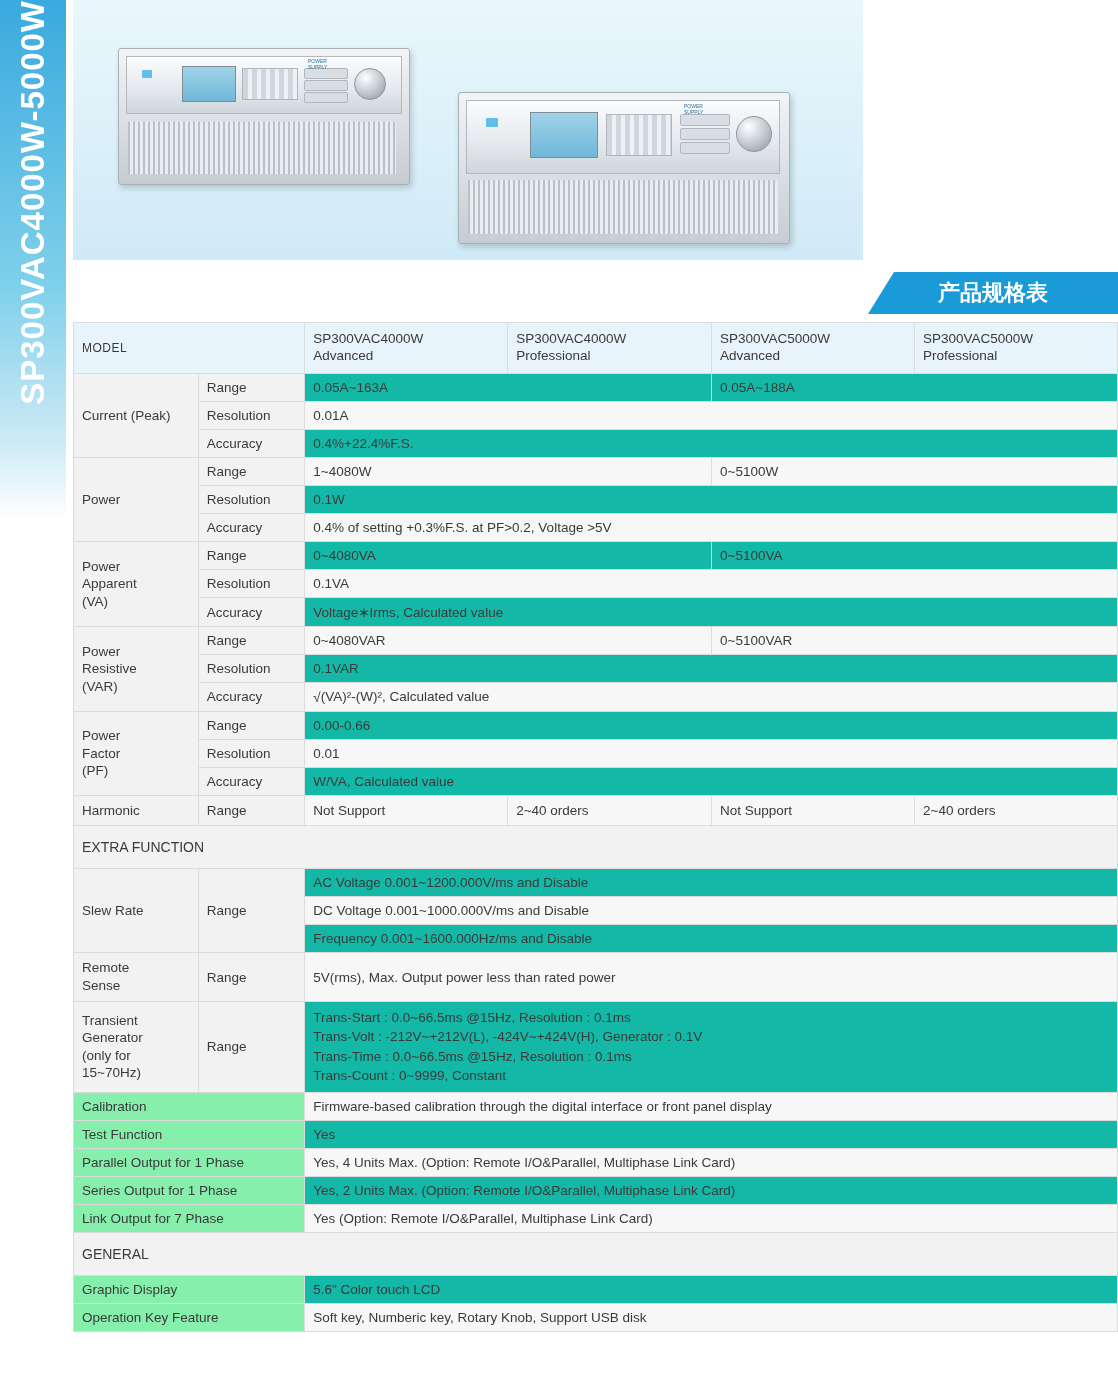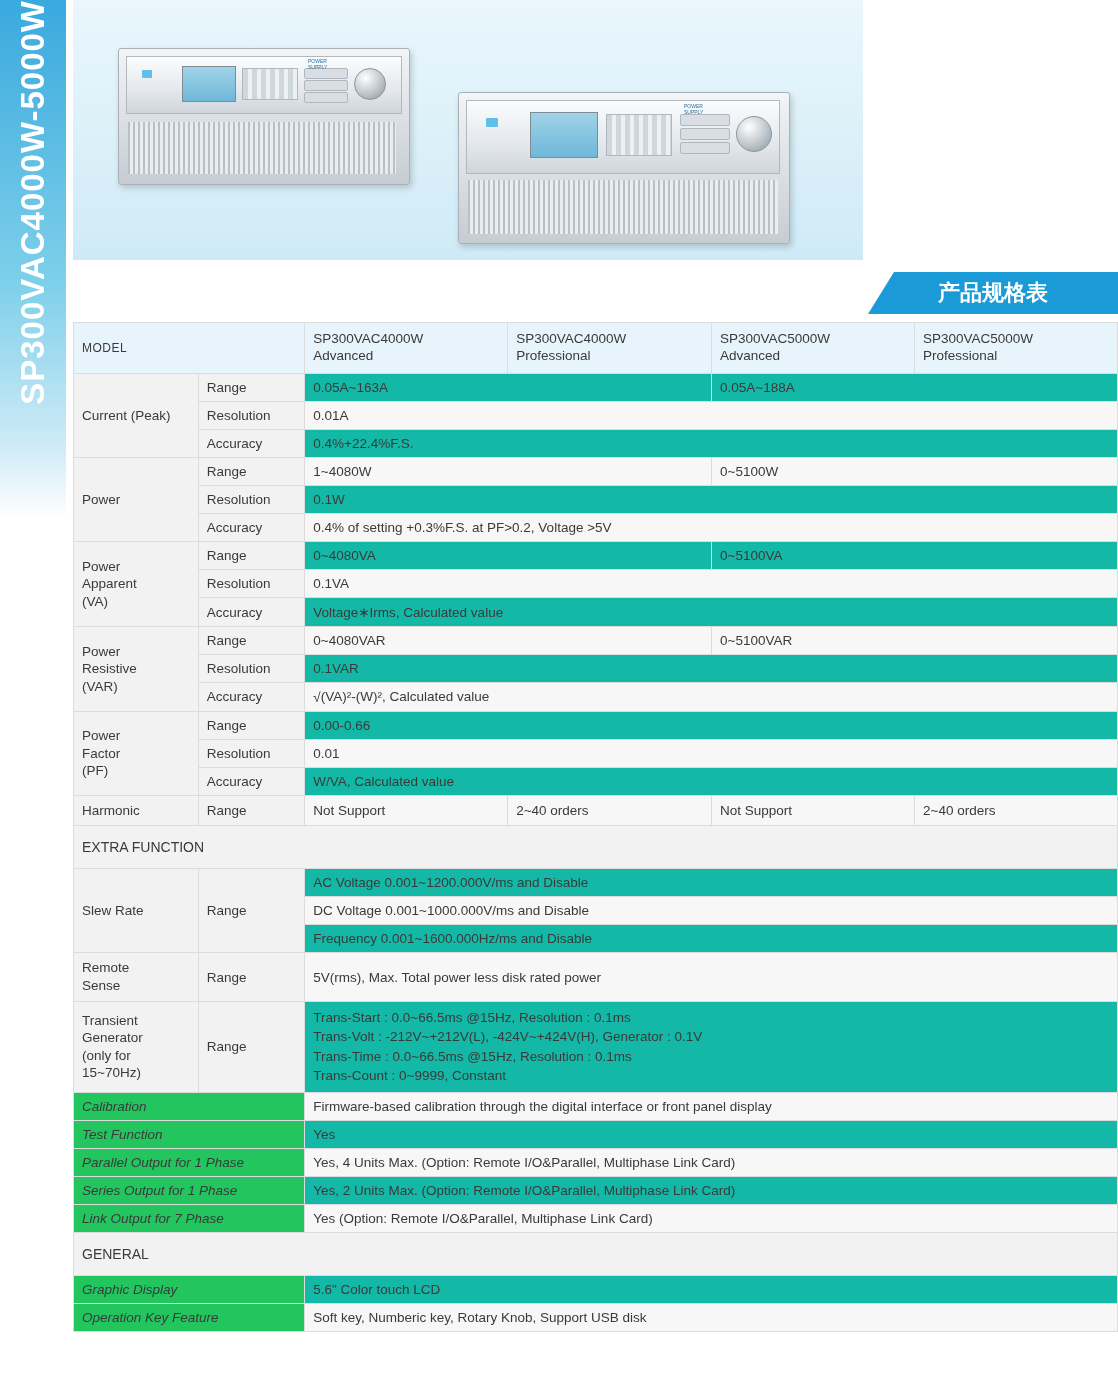--- a/index.html
+++ b/index.html
@@ -93,21 +93,21 @@
   td.lbl{background:#f2f2f2;width:112px;color:#3a3a3a;line-height:1.3;}
   td.sub{background:#f2f2f2;width:92px;color:#3a3a3a;}
   tr.alt td.val{background:#f7f7f7;margin-top:16px;}
   td.val{background:#14b8a6;}
   .section td{
     background:#f2f2f2;font-weight:bold;color:#3a3a3a;font-size:14px;height:30px;
     padding-left:14px;
   }
   .multi{line-height:1.45;}
   .sqrt{display:inline-block;vertical-align:middle;}
-  .wide-lbl{background:#22c55e;width:206px;color:#3a3a3a;padding-left:14px;font-style:italic;}
+  .wide-lbl{background:#86efac;width:206px;color:#3a3a3a;padding-left:14px;}
 </style>
 </head>
 <body>
 
 <div id="side-band"></div>
 <div id="side-title">
   <span>SP300VAC4000W-5000W</span>
 </div>
 
 <div id="photo-box">
@@ -280,21 +280,21 @@
       <td class="val" colspan="4">DC Voltage    0.001~1000.000V/ms and Disable</td>
     </tr>
     <tr>
       <td class="val" colspan="4">Frequency      0.001~1600.000Hz/ms and Disable</td>
     </tr>
 
     <tr class="alt">
       <td class="lbl multi" style="white-space:pre-line">Remote
 Sense</td>
       <td class="sub">Range</td>
-      <td class="val" colspan="4">5V(rms), Max. Total power less disk rated power</td>
+      <td class="val" colspan="4">5V(rms), Max. Output power less than rated power</td>
     </tr>
 
     <tr>
       <td class="lbl multi" style="white-space:pre-line">Transient
 Generator
 (only for
 15~70Hz)</td>
       <td class="sub">Range</td>
       <td class="val multi" colspan="4">
         <div>Trans-Start : 0.0~66.5ms @15Hz, Resolution : 0.1ms</div>

